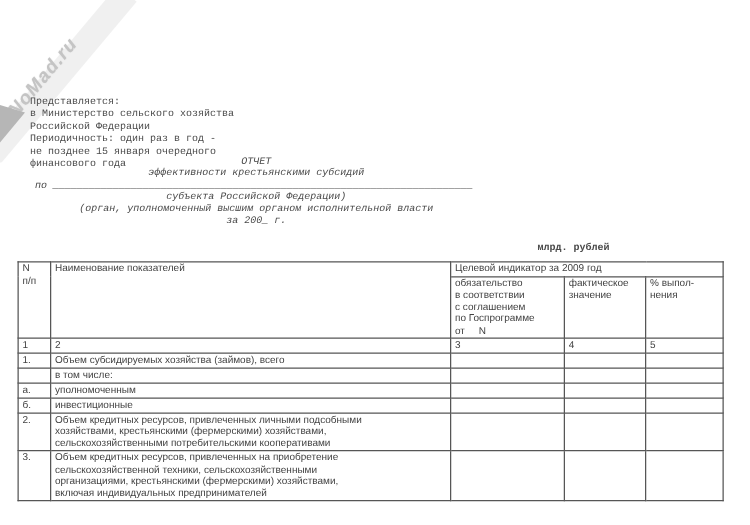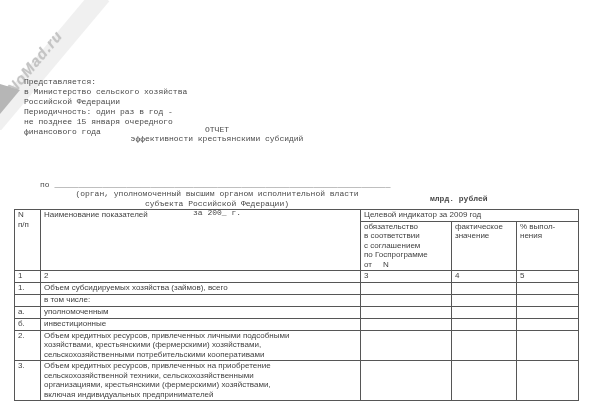--- a/index.html
+++ b/index.html
@@ -25,24 +25,24 @@
     position:absolute;left:0;top:84px;width:0;height:0;
     border-top:6px solid transparent;border-bottom:24px solid transparent;
     border-left:20px solid #b6b6b6;
   }
   
   .note{position:absolute;font-size:8px;line-height:10px;color:#4a4a4a;}
   .note-filled{left:24px;top:12px;}
   .note-submit{left:24px;top:57px;margin-top:20px;}
   
   .title-block{
-    position:absolute;left:40px;top:125px;width:354px;
-    font-size:8px;line-height:9.4px;color:#4a4a4a;text-align:center;
+    position:absolute;left:28px;top:125px;width:354px;
+    font-size:8px;line-height:9.4px;color:#4a4a4a;text-align:center;font-style:italic;
   }
-  .title-block .left{text-align:left;margin-top:36px;}
+  .title-block .left{text-align:left;}
   .units{position:absolute;left:430px;top:194px;font-size:8px;color:#4a4a4a;font-weight:bold;}
   
   .tbl{
     position:absolute;left:14px;top:209px;width:564px;
     border-collapse:collapse;table-layout:fixed;
   }
   .tbl th,.tbl td{
     border:1px solid #565656;font-size:8px;line-height:9.5px;
     font-weight:normal;text-align:left;vertical-align:top;
     padding:0px 3px 1px 3px;overflow:hidden;
@@ -64,22 +64,22 @@
 в Министерство сельского хозяйства
 Российской Федерации
 Периодичность: один раз в год -
 не позднее 15 января очередного
 финансового года</div>
 
   <div class="title-block mono">
     <div>ОТЧЕТ</div>
     <div>эффективности крестьянскими субсидий</div>
     <div class="left">по ______________________________________________________________________</div>
+    <div>субъекта Российской Федерации)</div>
     <div>(орган, уполномоченный высшим органом исполнительной власти</div>
-    <div>субъекта Российской Федерации)</div>
     <div>за 200_ г.</div>
   </div>
 
   <div class="units mono">млрд. рублей</div>
 
   <table class="tbl">
     <colgroup>
       <col style="width:26px">
         <col style="width:320px">
         <col style="width:91px">

